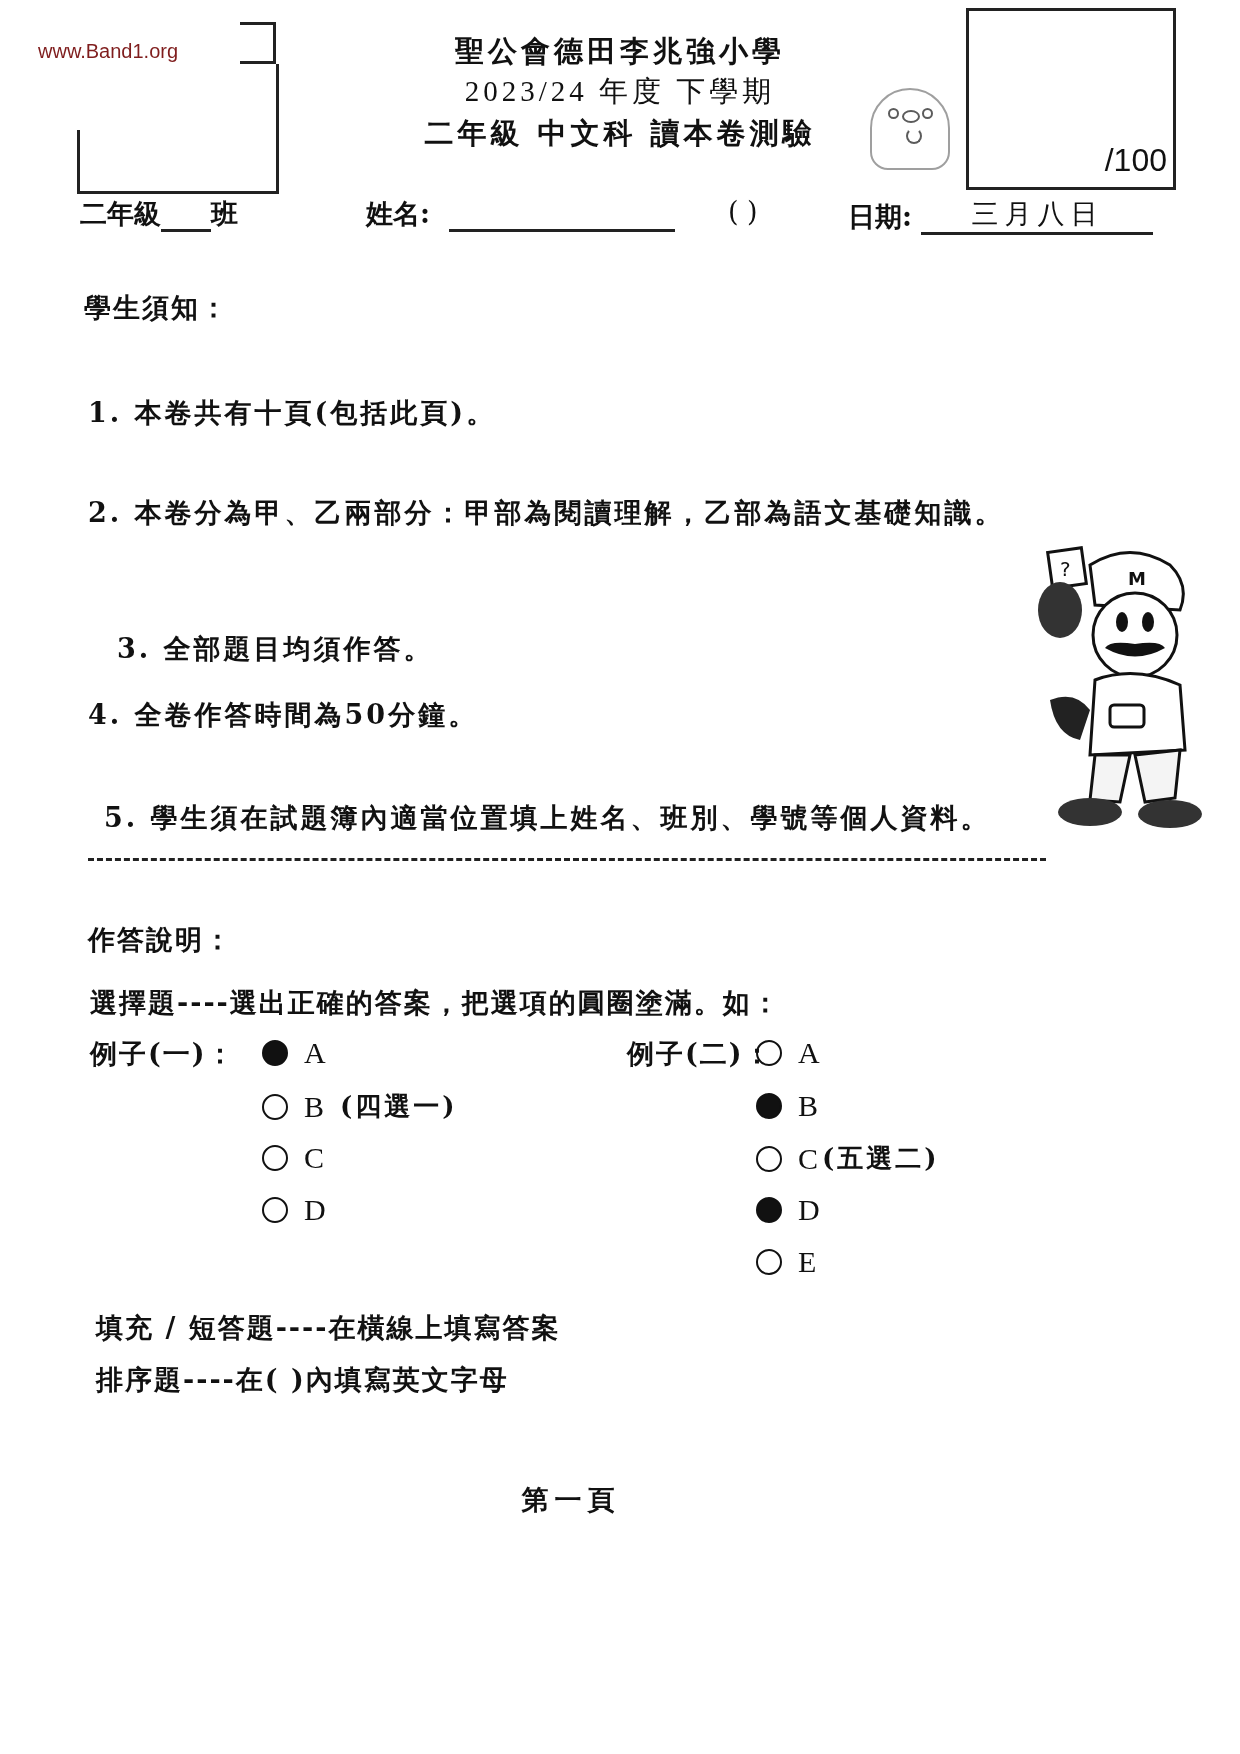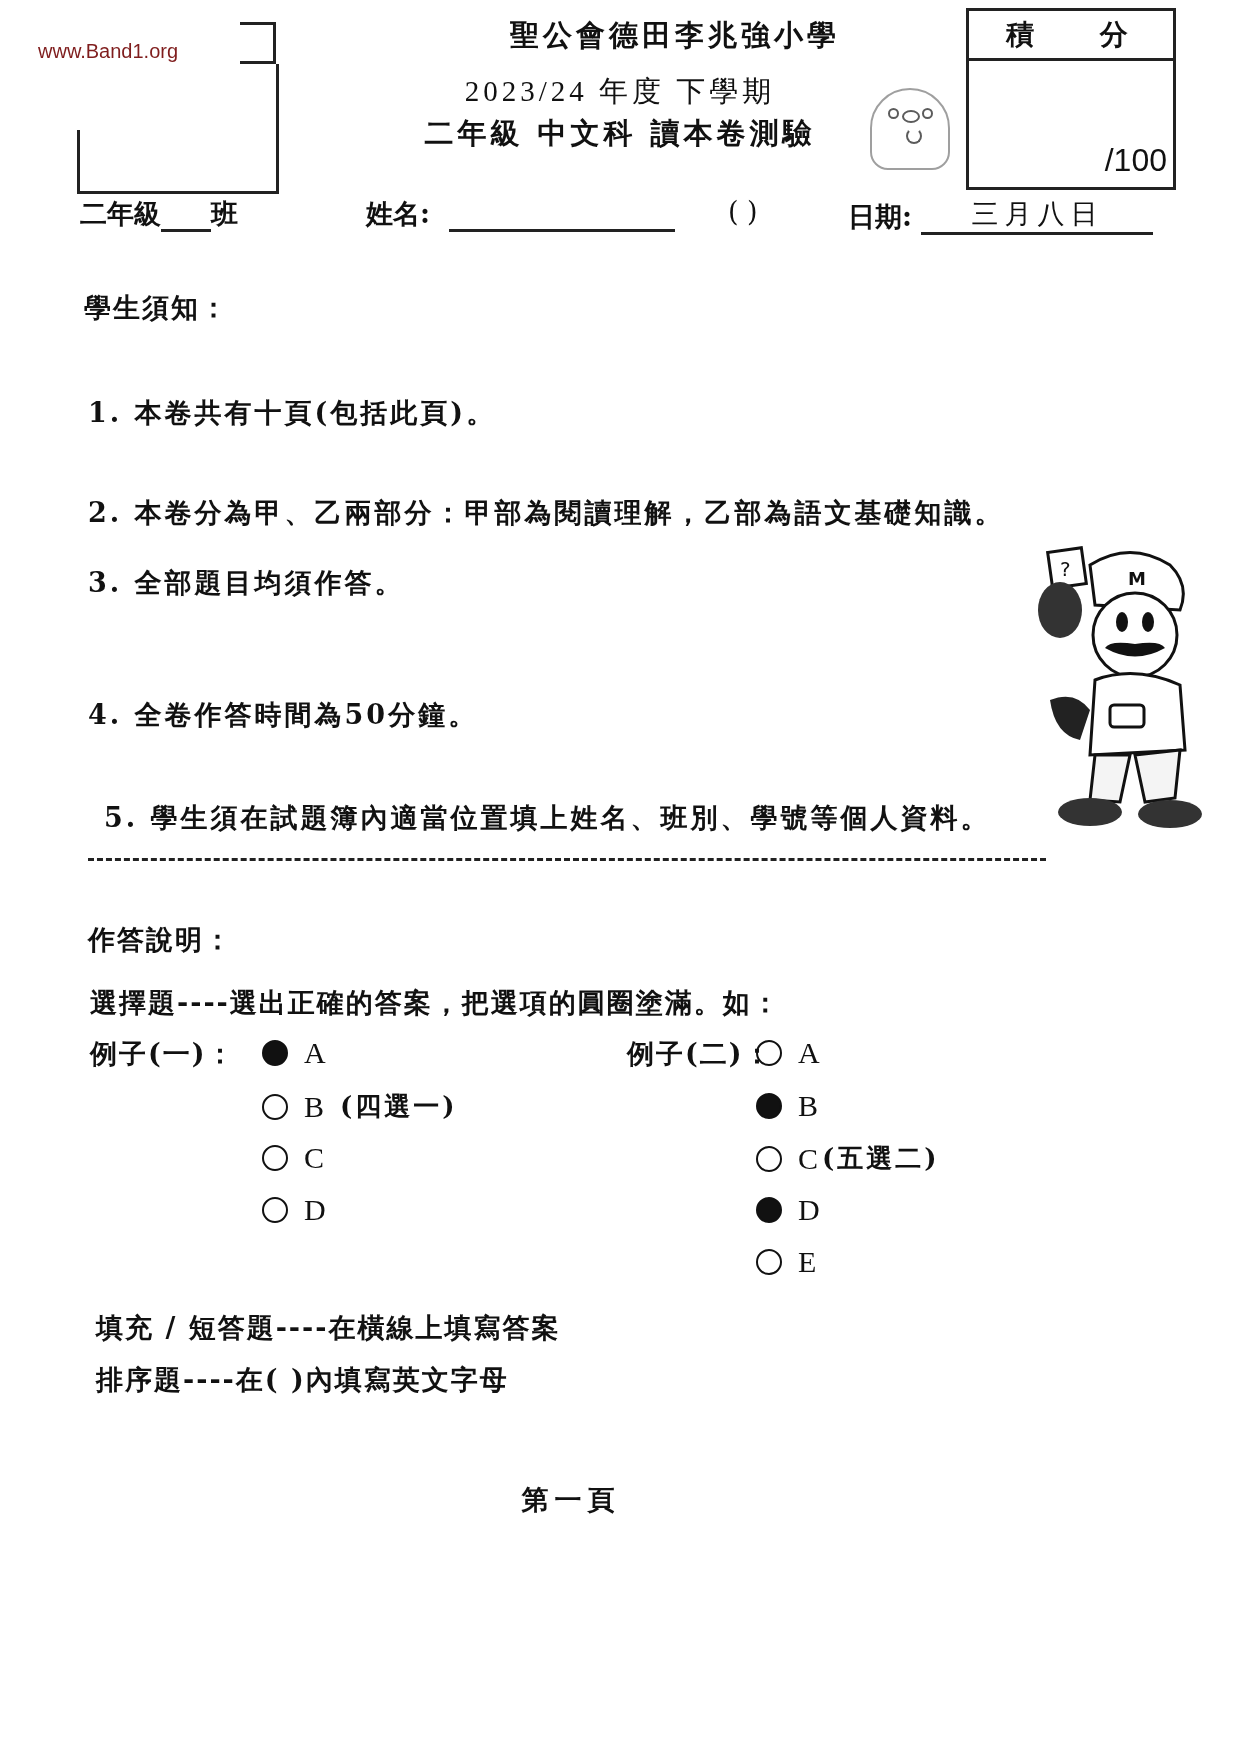--- a/index.html
+++ b/index.html
@@ -8,21 +8,21 @@
       font-family: "DejaVu Serif", "Liberation Serif", serif; color: #111;
     }
     .abs { position: absolute; }
     .watermark { left: 38px; top: 40px; font-family: "Liberation Sans", sans-serif; font-size: 20px; color: #7f1d1d; }
     
     .class-box-top { left: 240px; top: 22px; width: 36px; height: 42px; border-right: 3px solid #222; border-bottom: 3px solid #222; border-top: 3px solid #222; box-sizing: border-box; }
     .class-box { left: 77px; top: 64px; width: 202px; height: 130px; border-right: 3px solid #222; border-bottom: 3px solid #222; box-sizing: border-box; }
     .class-box-left { left: 77px; top: 130px; width: 0; height: 64px; border-left: 3px solid #222; }
     
     .title { left: 400px; width: 440px; text-align: center; font-size: 29px; font-weight: bold; letter-spacing: 4px; }
-    .t1 { top: 16px; text-align: right; }
+    .t1 { top: 32px; }
     .t2 { top: 72px; font-family: Liberation Serif, serif; font-weight: normal; text-align: center; }
     .t3 { top: 114px; }
     
     .score-box { left: 966px; top: 8px; width: 210px; height: 182px; border: 3px solid #222; box-sizing: border-box; }
     .score-head { height: 47px; border-bottom: 3px solid #222; text-align: center; font-size: 28px; font-weight: bold; line-height: 47px; letter-spacing: 28px; padding-left: 20px; }
     .score-total { position: absolute; right: 6px; bottom: 8px; font-size: 32px; font-family: "Liberation Sans", sans-serif; }
     
     .ghost { left: 870px; top: 88px; width: 80px; height: 82px; border: 2px solid #888; border-radius: 40px 40px 18px 18px; box-sizing: border-box; opacity: 0.8; }
     .ghost .eye { position: absolute; width: 7px; height: 7px; border: 2px solid #333; border-radius: 50%; top: 18px; }
     .ghost .nose { position: absolute; left: 30px; top: 20px; width: 14px; height: 9px; border: 2px solid #333; border-radius: 50%; }
@@ -59,41 +59,40 @@
 <div class="abs title t3">二年級  中文科  讀本卷測驗</div>
 
 <div class="abs ghost">
   <span class="eye" style="left:16px;"></span>
   <span class="eye" style="left:50px;"></span>
   <span class="nose"></span>
   <span class="mouth"></span>
 </div>
 
 <div class="abs score-box">
-  <div class="score-head">積 分</div>
   <div class="score-total">/100</div>
 </div>
 
 <div class="abs info" style="left:80px;">
   <span>二年級</span><span class="line" style="width:50px;"></span><span>班</span>
 </div>
 <div class="abs info" style="left:366px;">
   <span>姓名:</span>
   <span class="line" style="width:226px; margin-left:10px;"></span>
 </div>
 <div class="abs info" style="left:728px; font-weight:normal;">(      )</div>
 <div class="abs info" style="left:848px;">
   <span>日期:</span>
   <span class="line" style="width:232px; text-align:center; font-weight:normal; letter-spacing:6px;">三月八日</span>
 </div>
 
 <div class="abs section-title" style="left:84px; top:290px;">學生須知：</div>
 <div class="abs note" style="top:395px;">1. 本卷共有十頁(包括此頁)。</div>
 <div class="abs note" style="top:495px;">2. 本卷分為甲、乙兩部分：甲部為閱讀理解，乙部為語文基礎知識。</div>
-<div class="abs note" style="top:565px;">3. 全部題目均須作答。</div>
+<div class="abs note" style="top:631px;margin-left:29px;">3. 全部題目均須作答。</div>
 <div class="abs note" style="top:697px;">4. 全卷作答時間為50分鐘。</div>
 <div class="abs note" style="top:800px;margin-left:16px;">5. 學生須在試題簿內適當位置填上姓名、班別、學號等個人資料。</div>
 
 <div class="abs dashes"></div>
 
 <svg class="abs mario" viewBox="0 0 200 300">
   <rect x="30" y="10" width="34" height="36" fill="#fff" stroke="#111" stroke-width="3" transform="rotate(-8 47 28)"></rect>
   <text x="40" y="36" font-size="20" font-family="DejaVu Sans, sans-serif" fill="#111">?</text>
   <ellipse cx="40" cy="70" rx="22" ry="28" fill="#333"></ellipse>
   <path d="M70 25 Q110 0 150 25 Q170 45 160 70 L75 65 Z" fill="#fff" stroke="#111" stroke-width="3"></path>

